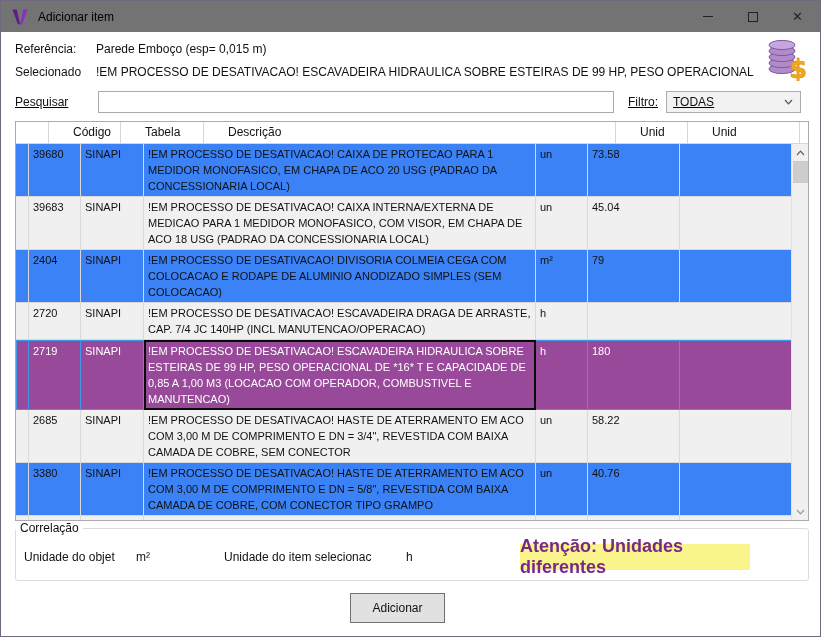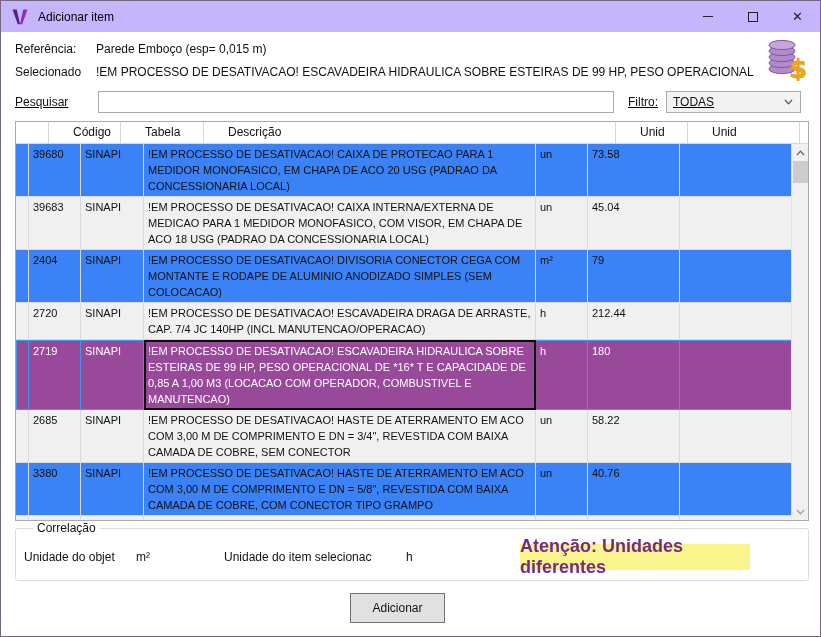--- a/index.html
+++ b/index.html
@@ -6,21 +6,21 @@
   html,body { background:#cfcfcf; }
   body { font-family:"Liberation Sans","DejaVu Sans",sans-serif; }
 
   .window {
     position:relative; width:821px; height:637px;
     background:#fff; border:1px solid #72677e;
     overflow:hidden;
   }
 
   
-  .titlebar { display:flex; align-items:center; height:31px; background:#c4b5fd; }
+  .titlebar { display:flex; align-items:center; height:31px; background:#737373; }
   .app-icon { width:18px; height:18px; margin:0 9px 0 10px; }
   .title-text { font-size:12px; color:#000; }
   .win-controls { margin-left:auto; display:flex; height:100%; }
   .win-btn { width:45px; height:100%; display:flex; align-items:center; justify-content:center; cursor:default; }
   .glyph-min { width:10px; height:1px; background:#222; }
   .glyph-max { width:10px; height:10px; border:1px solid #222; }
   .glyph-close { font-size:13px; color:#222; line-height:1; }
 
   
   .info { position:relative; padding:10px 14px 0 14px; }
@@ -67,21 +67,21 @@
   .trow.sel .c-desc.focus { outline:2px solid #0a0a0a; outline-offset:-2px; }
 
   
   .vscroll { position:absolute; top:22px; right:0; bottom:0; width:17px; background:#f0f0f0; border-left:1px solid #e2e2e2; }
   .sb-btn { height:17px; display:flex; align-items:center; justify-content:center; }
   .sb-thumb { position:absolute; top:17px; left:1px; width:15px; height:22px; background:#cdcdcd; }
   .sb-down { position:absolute; bottom:0; left:0; right:0; }
 
   
   .groupbox { position:relative; margin:7px 13px 0 14px; width:794px; height:53px; border:1px solid #dcdcdc; border-radius:3px; }
-  .group-legend { position:absolute; top:-8px; left:17px; background:#fff; padding:0 4px; font-size:12px; color:#111; }
+  .group-legend { position:absolute; top:-8px; left:0; background:#fff; padding:0 4px; font-size:12px; color:#111; }
   .group-content { display:flex; align-items:center; height:100%; padding:4px 8px 0 8px; }
   .gc-label1 { font-size:12px; color:#111; width:112px; }
   .gc-val1   { font-size:12px; color:#111; width:88px; }
   .gc-label2 { font-size:12px; color:#111; width:182px; }
   .gc-val2   { font-size:12px; color:#111; width:100px; }
   .warn-badge { width:230px; height:26px; background:#faf48c; color:#76298b; font-weight:bold; font-size:18px; display:flex; align-items:center; justify-content:center; margin-left:14px; }
 
   
   .footer { display:flex; justify-content:center; padding:12px 26px 0 0; }
   .btn { width:95px; height:30px; background:#e1e1e1; border:1px solid #707070; font-size:12px; color:#111; font-family:inherit; cursor:pointer; }
@@ -170,32 +170,31 @@
           <div class="cell c-tabela">SINAPI</div>
           <div class="cell c-desc">!EM PROCESSO DE DESATIVACAO! CAIXA INTERNA/EXTERNA DE MEDICAO PARA 1 MEDIDOR MONOFASICO, COM VISOR, EM CHAPA DE ACO 18 USG (PADRAO DA CONCESSIONARIA LOCAL)</div>
           <div class="cell c-unid">un</div>
           <div class="cell c-valor">45.04</div>
           <div class="cell c-grupo"></div>
         </div>
         <div class="trow">
           <div class="cell c-rowhead"></div>
           <div class="cell c-codigo">2404</div>
           <div class="cell c-tabela">SINAPI</div>
-          <div class="cell c-desc">!EM PROCESSO DE DESATIVACAO! DIVISORIA CONECTOR CEGA COM MONTANTE E RODAPE DE ALUMINIO ANODIZADO SIMPLES (SEM COLOCACAO)</div>
+          <div class="cell c-desc">!EM PROCESSO DE DESATIVACAO! DIVISORIA COLMEIA CEGA COM COLOCACAO E RODAPE DE ALUMINIO ANODIZADO SIMPLES (SEM COLOCACAO)</div>
           <div class="cell c-unid">m²</div>
           <div class="cell c-valor">79</div>
           <div class="cell c-grupo"></div>
         </div>
         <div class="trow alt">
           <div class="cell c-rowhead"></div>
           <div class="cell c-codigo">2720</div>
           <div class="cell c-tabela">SINAPI</div>
           <div class="cell c-desc">!EM PROCESSO DE DESATIVACAO! ESCAVADEIRA DRAGA DE ARRASTE, CAP. 7/4 JC 140HP (INCL MANUTENCAO/OPERACAO)</div>
           <div class="cell c-unid">h</div>
-          <div class="cell c-valor">212.44</div>
           <div class="cell c-grupo"></div>
         </div>
         <div class="trow sel">
           <div class="cell c-rowhead"></div>
           <div class="cell c-codigo">2719</div>
           <div class="cell c-tabela">SINAPI</div>
           <div class="cell c-desc focus">!EM PROCESSO DE DESATIVACAO! ESCAVADEIRA HIDRAULICA SOBRE ESTEIRAS DE 99 HP, PESO OPERACIONAL DE *16* T E CAPACIDADE DE 0,85 A 1,00 M3 (LOCACAO COM OPERADOR, COMBUSTIVEL E MANUTENCAO)</div>
           <div class="cell c-unid">h</div>
           <div class="cell c-valor">180</div>
           <div class="cell c-grupo"></div>

